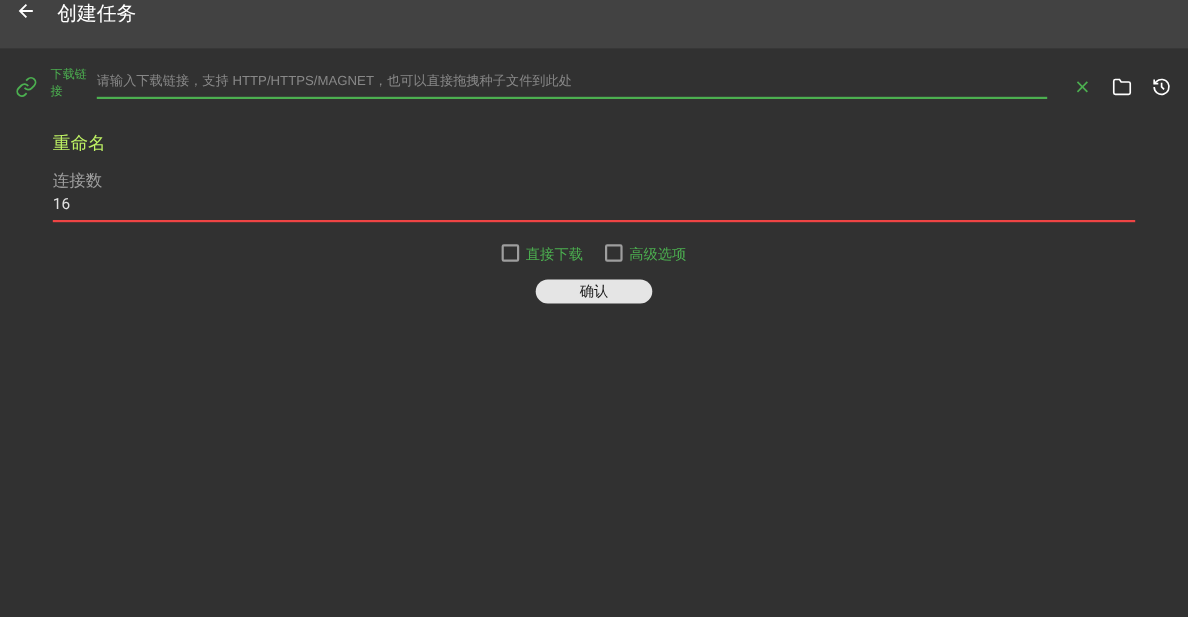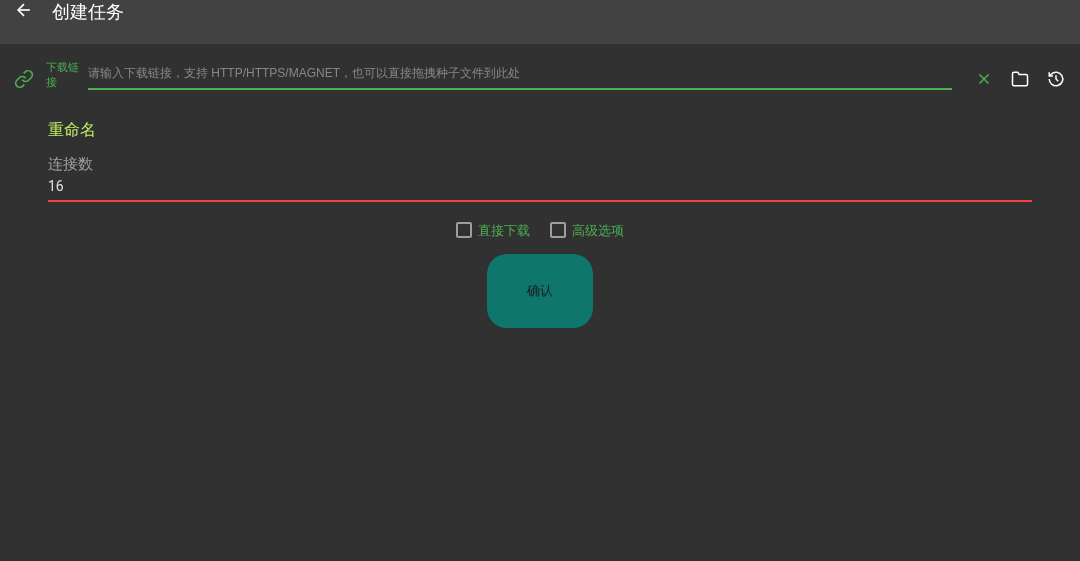--- a/index.html
+++ b/index.html
@@ -136,25 +136,25 @@
     .checkbox-label {
       font-size: 13px;
       color: #4caf50;
     }
     .confirm-row {
       display: flex;
       justify-content: center;
       margin-top: 14px;
     }
     .confirm-btn {
-      background-color: #0f766e;
+      background-color: #e5e5e5;
       color: #1b1b1b;
       border: none;
       border-radius: 20px;
-      padding: 28px 40px;
+      padding: 2px 40px;
       font-size: 13px;
       cursor: pointer;
       font-weight: 400;
     }
   </style>
 </head>
 <body>
 
 <div class="header">
   <div class="back-icon">

